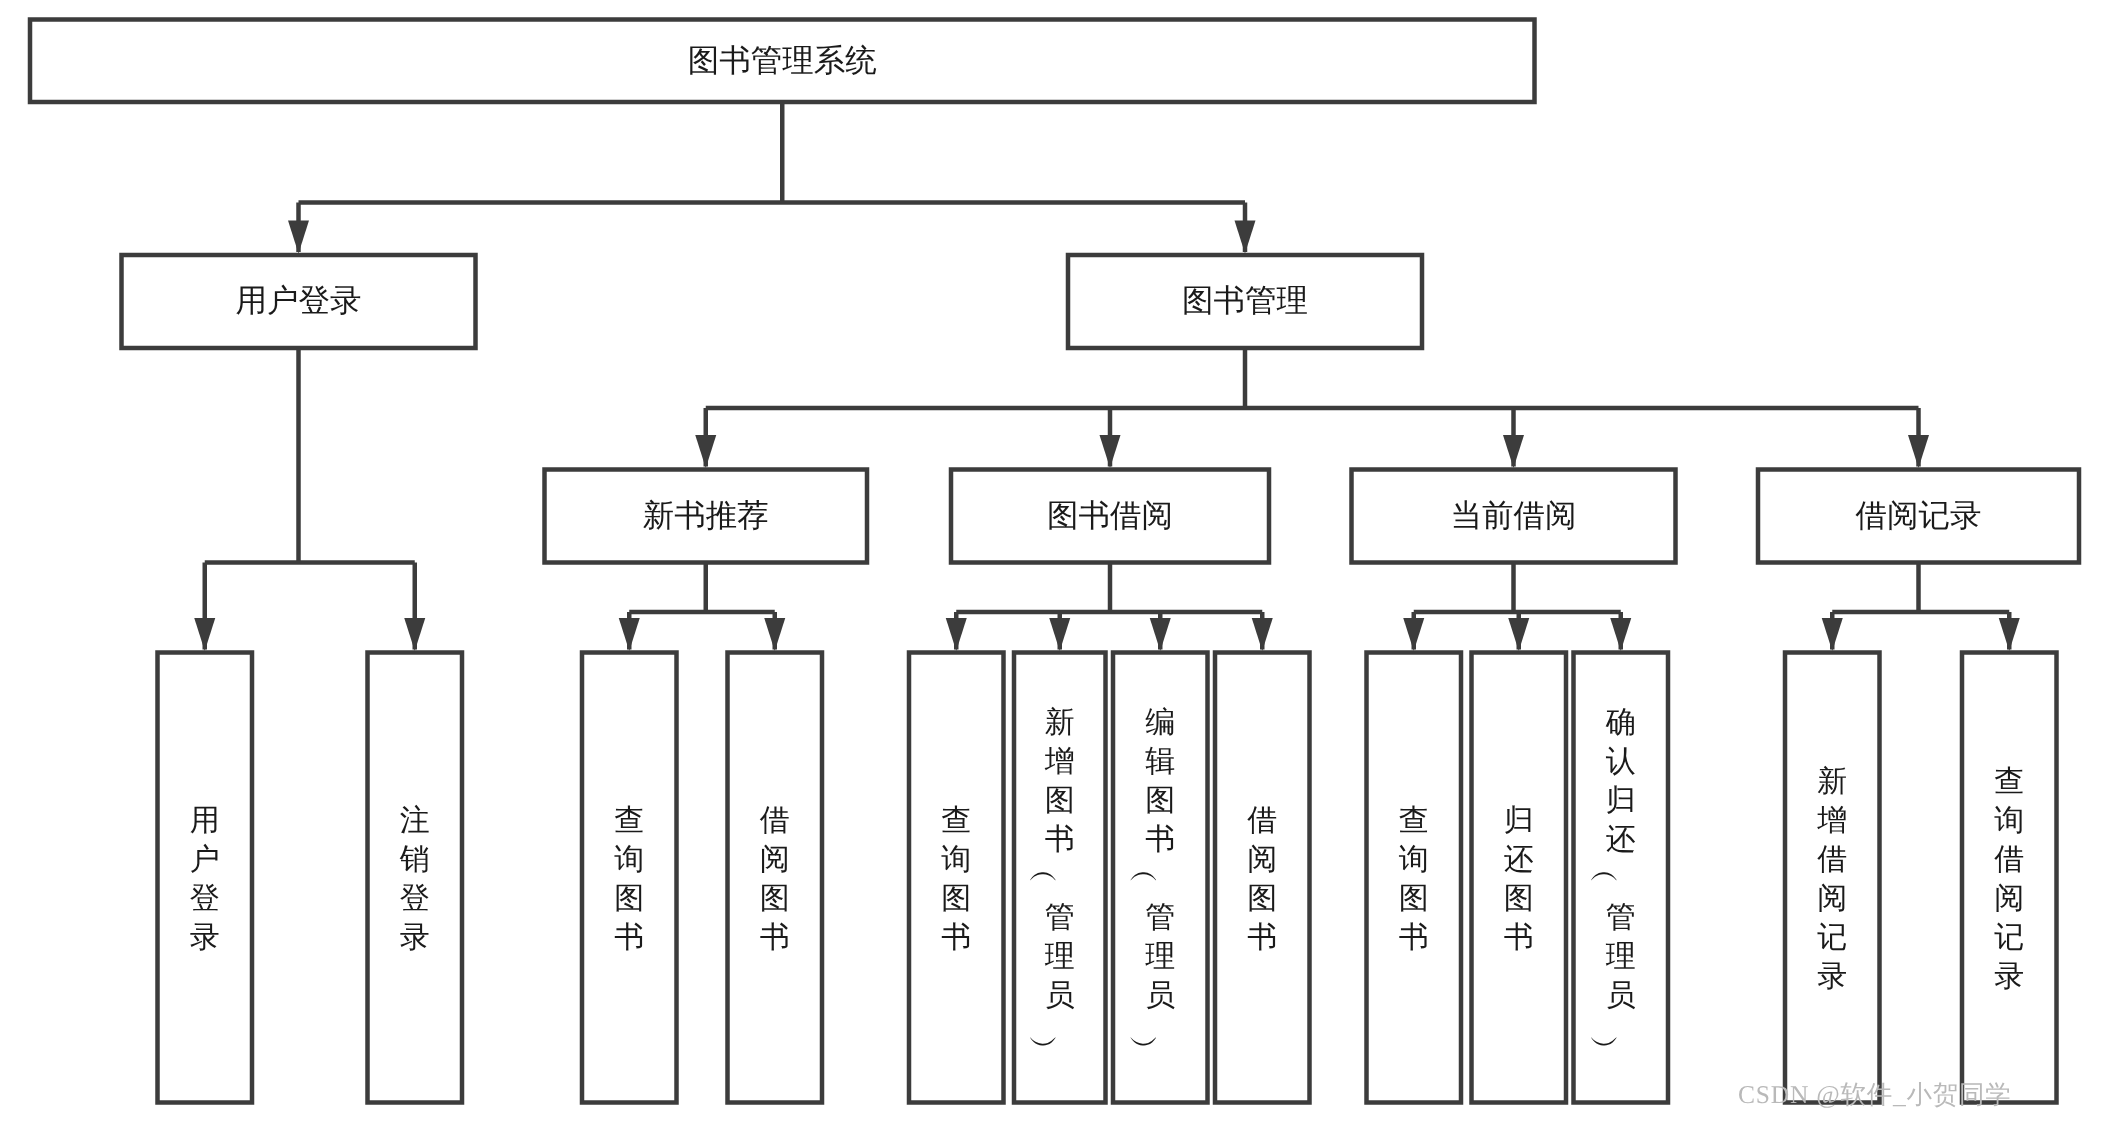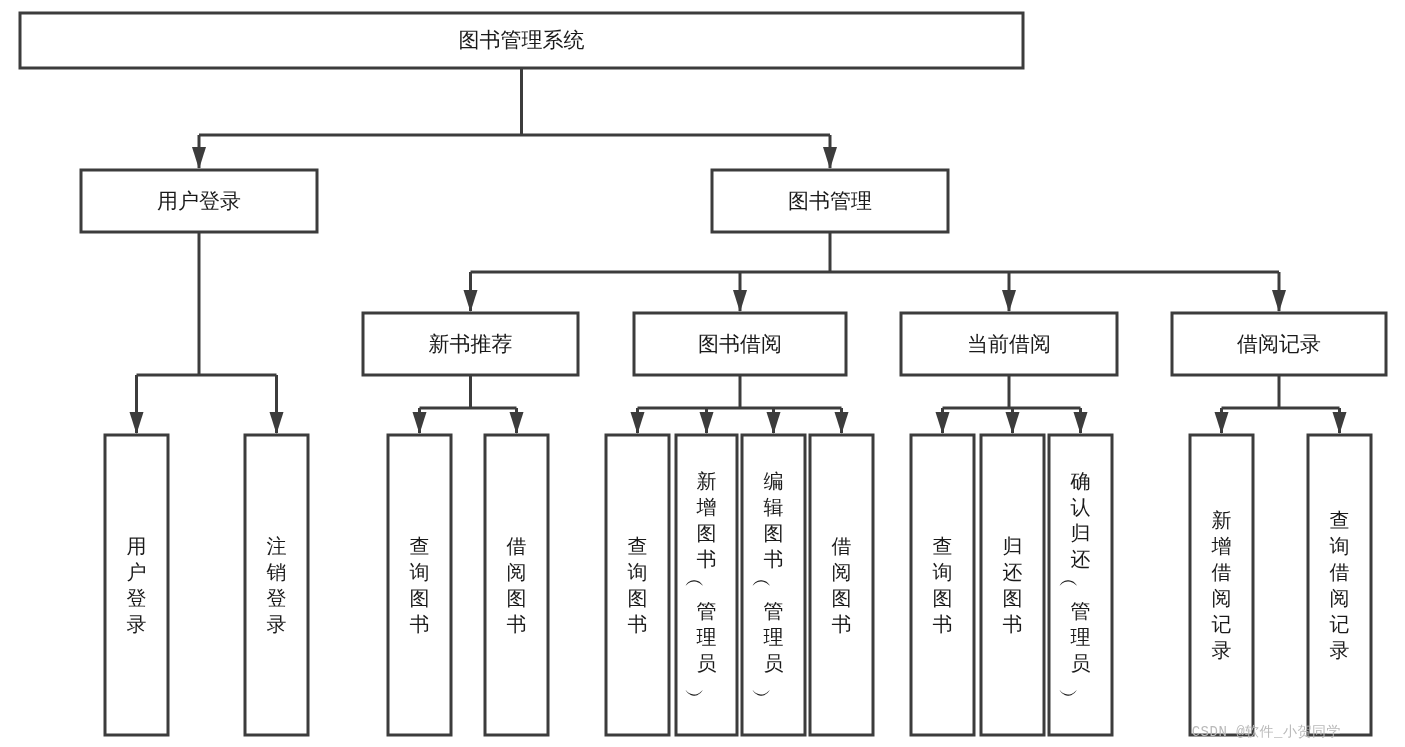--- a/index.html
+++ b/index.html
@@ -52,22 +52,22 @@
   .node-label-v {
     font-family: "Liberation Sans", "DejaVu Sans", sans-serif;
     font-size: 20px;
     fill: #1a1a1a;
     text-anchor: middle;
   }
   .watermark {
     position: absolute;
     right: 14px;
     bottom: 6px;
-    font-family: Liberation Mono, monospace;
-    font-size: 14px;
+    font-family: Liberation Serif, serif;
+    font-size: 17px;
     color: #b9b9b9;
     white-space: nowrap;
     letter-spacing: 0.5px;
     pointer-events: none;
   }
 </style>
 </head>
 <body>
 
 <div id="diagram-root">

